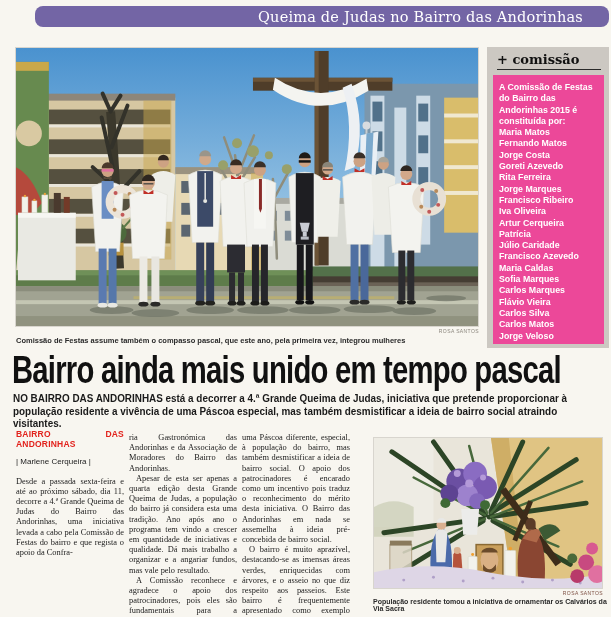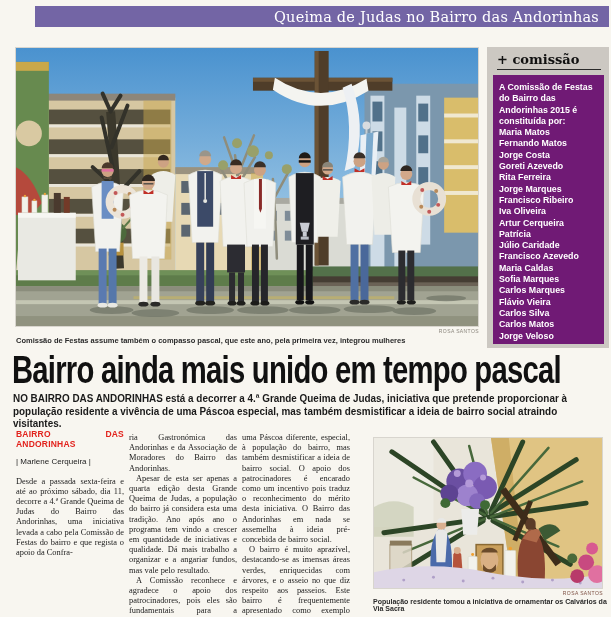--- a/index.html
+++ b/index.html
@@ -6,21 +6,21 @@
   body{
     width:611px;height:617px;position:relative;overflow:hidden;
     background:#f8f6f0;
     font-family:"Liberation Sans",sans-serif;
     -webkit-font-smoothing:antialiased;
   }
   
   .topbar{
     position:absolute;left:35px;top:6px;width:574px;height:21px;
     background:#7365a5;display:flex;align-items:center;justify-content:flex-end;
-    padding-right:10px;box-sizing:border-box;
+    padding-right:26px;box-sizing:border-box;border-radius:8px;
   }
   .topbar span{
     color:#ffffff;font-family:"DejaVu Serif",serif;font-size:14.5px;letter-spacing:.2px;
   }
   
   .main-photo{
     position:absolute;left:15px;top:47px;width:464px;height:280px;
     border:1px solid #d8d5ce;box-sizing:border-box;background:#9ab6d0;
   }
   .main-photo svg{display:block;width:100%;height:100%;}
@@ -37,21 +37,21 @@
     position:absolute;left:487px;top:47px;width:122px;height:301px;
     background:#ccc8c2;
   }
   .sidebar-title{
     margin:5px 8px 0 10px;padding-bottom:2px;
     font-family:"DejaVu Serif",serif;font-weight:bold;font-size:13px;color:#111;
     border-bottom:1.5px solid #2a2a2a;
   }
   .sidebar-box{
     position:absolute;left:6px;right:5px;top:28px;bottom:4px;
-    background:#701a75;color:#fff;padding:7px 6px;box-sizing:border-box;
+    background:#ec4899;color:#fff;padding:7px 6px;box-sizing:border-box;
   }
   .sidebar-intro{font-size:8.8px;font-weight:700;line-height:11.3px;}
   .member{font-size:8.8px;font-weight:700;line-height:11.3px;}
   
   .headline{position:absolute;left:12px;top:349px;margin:0;height:42px;}
   .headline span{
     display:inline-block;white-space:nowrap;color:#111;
     font-size:38px;font-weight:700;letter-spacing:-1px;
     transform:scaleX(.77);transform-origin:left top;
   }

